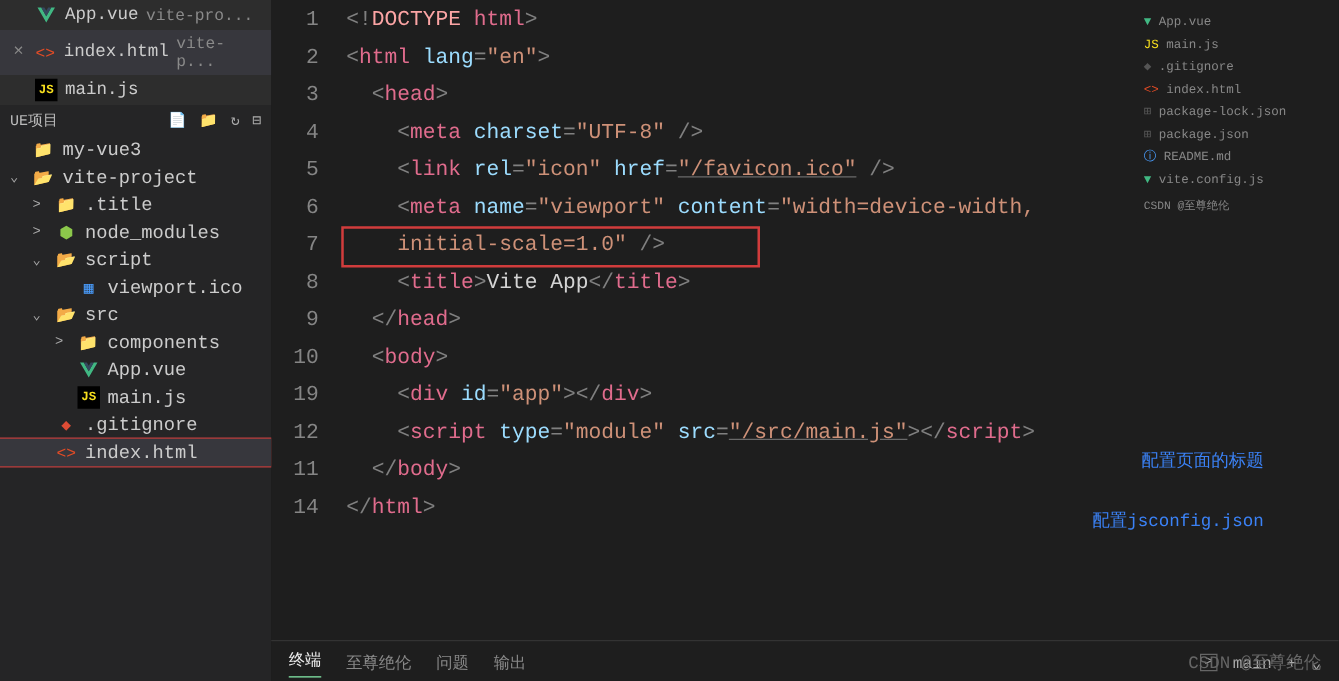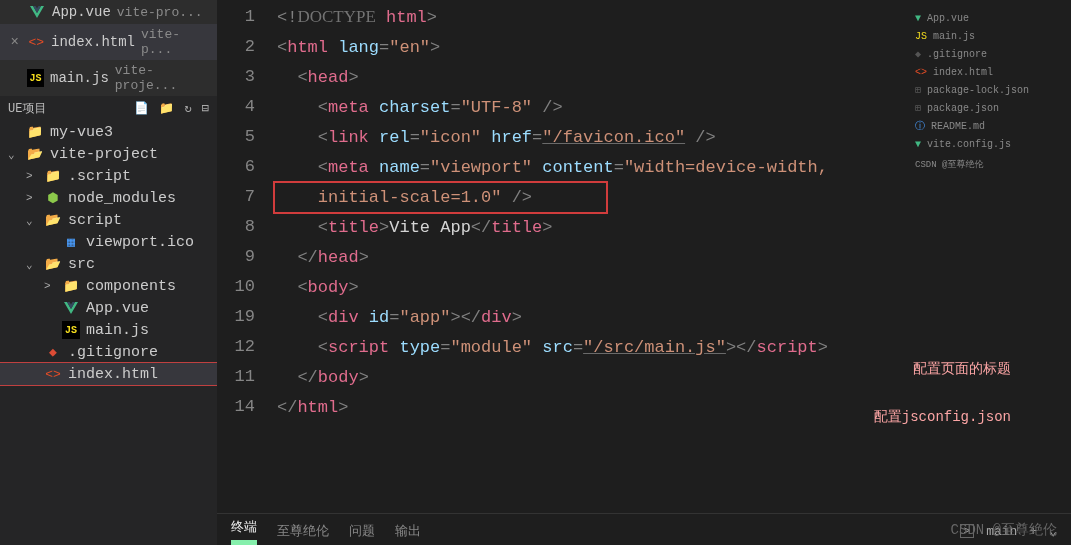--- a/index.html
+++ b/index.html
@@ -117,21 +117,21 @@
 }
 .code {
   flex: 1;
   font-size: 17px;
   line-height: 30px;
   padding-top: 2px;
   white-space: pre;
 }
 .t-bracket { color: #808080; }
 .t-tag { color: #e06c8d; }
-.t-doctype { color: #737373; font-family: Liberation Serif, serif; }
+.t-doctype { color: #fca5a5; }
 .t-attr { color: #9cdcfe; }
 .t-string { color: #ce9178; }
 .t-link-str { color: #ce9178; text-decoration: underline; text-decoration-color: #6a6a6a; }
 .t-text { color: #d4d4d4; }
 .highlight-box {
   position: absolute;
   border: 2px solid #d13c3c;
   left: 56px;
   top: 181px;
   width: 335px;
@@ -153,21 +153,21 @@
 .minimap .mm-vue { color: #41b883; }
 .minimap .mm-js { color: #f7df1e; }
 .minimap .mm-html { color: #e34c26; }
 .minimap .mm-readme { color: #4a9eff; }
 .minimap .mm-vite { color: #41b883; }
 .minimap .mm-ghost { color: #555; }
 
 .bottom-text {
   position: absolute;
   right: 60px;
-  color: #fca5a5;
+  color: #3b82f6;
   font-size: 14px;
 }
 .bottom-text.bt1 { top: 360px; }
 .bottom-text.bt2 { top: 408px; padding-left: 40px; }
 
 .terminal-panel {
   height: 70px;
   border-top: 1px solid #333;
   background: #1e1e1e;
   display: flex;
@@ -177,21 +177,21 @@
   display: flex;
   align-items: center;
   height: 34px;
   padding: 0 14px;
   gap: 20px;
   font-size: 13px;
   color: #888;
 }
 .terminal-tabs .ttab.active {
   color: #eee;
-  border-bottom: 5px solid #86efac;
+  border-bottom: 1px solid #86efac;
   padding-bottom: 4px;
 }
 .terminal-tabs .right {
   margin-left: auto;
   display: flex;
   align-items: center;
   gap: 12px;
   color: #aaa;
 }
 .terminal-tabs .right .boxed { border: 1px solid #666; padding: 0 3px; font-size: 11px; }
@@ -223,21 +223,20 @@
     <div class="tab-item active">
       <span class="close-x">×</span>
       <span class="icon icon-html">&lt;&gt;</span>
       <span>index.html</span>
       <span class="dim-path">vite-p...</span>
     </div>
     <div class="tab-item">
       <span class="close-x"></span>
       <span class="icon icon-js">JS</span>
       <span>main.js</span>
-      <span class="dim-path">vite-proje...</span>
     </div>
   </div>
 
   <div class="section-header">
     <span>UE项目</span>
     <span class="actions">
       <span>📄</span>
       <span>📁</span>
       <span>↻</span>
       <span>⊟</span>
@@ -251,21 +250,21 @@
         <span>my-vue3</span>
       </div>
     <div class="tree-item indent-0">
         <span class="chevron">⌄</span>
         <span class="icon icon-folder-green">📂</span>
         <span>vite-project</span>
       </div>
     <div class="tree-item indent-1">
         <span class="chevron">&gt;</span>
         <span class="icon icon-folder">📁</span>
-        <span>.script</span>
+        <span>.title</span>
       </div>
     <div class="tree-item indent-1">
         <span class="chevron">&gt;</span>
         <span class="icon icon-node">⬢</span>
         <span>node_modules</span>
       </div>
     <div class="tree-item indent-1">
         <span class="chevron">⌄</span>
         <span class="icon icon-folder-green">📂</span>
         <span>script</span>

